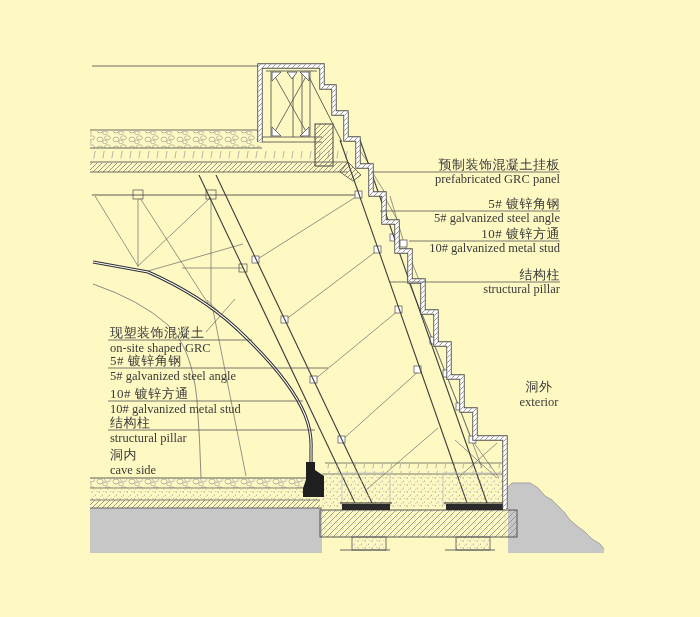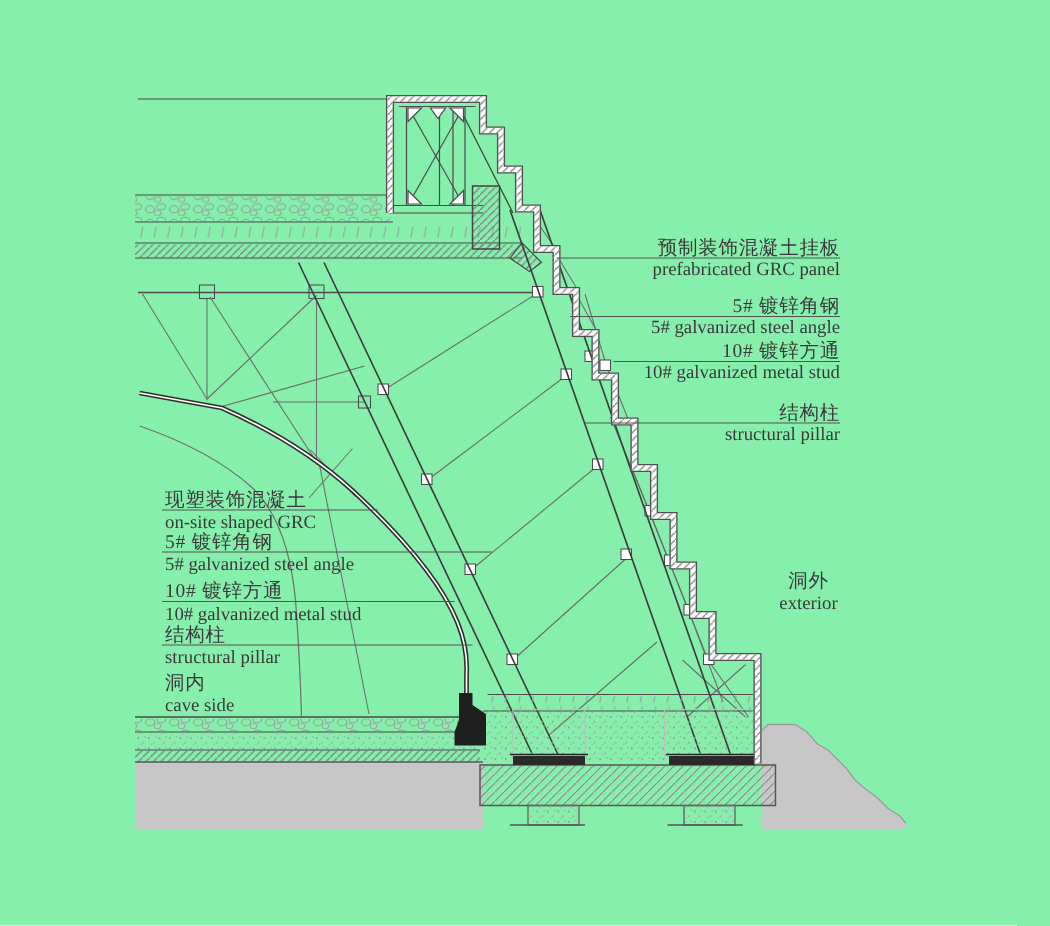--- a/index.html
+++ b/index.html
@@ -1,16 +1,16 @@
 <!DOCTYPE html>
 <html><head>
 <meta charset="utf-8">
 <style>
   html,body{margin:0;padding:0;background:#ffffff;}
-  .page{position:relative;width:700px;height:617px;background:#86efac;overflow:hidden;}
+  .page{position:relative;width:700px;height:617px;background:#fef9c3;overflow:hidden;}
   svg{display:block;}
   text{font-family:"Liberation Serif","DejaVu Serif",serif;fill:#3a3a3a;}
   .zh{font-size:13px;letter-spacing:0.5px;}
   .en{font-size:12.5px;}
 </style>
 </head>
 <body>
 
 <div class="page">
 <svg width="700" height="617" viewBox="0 0 700 617">

